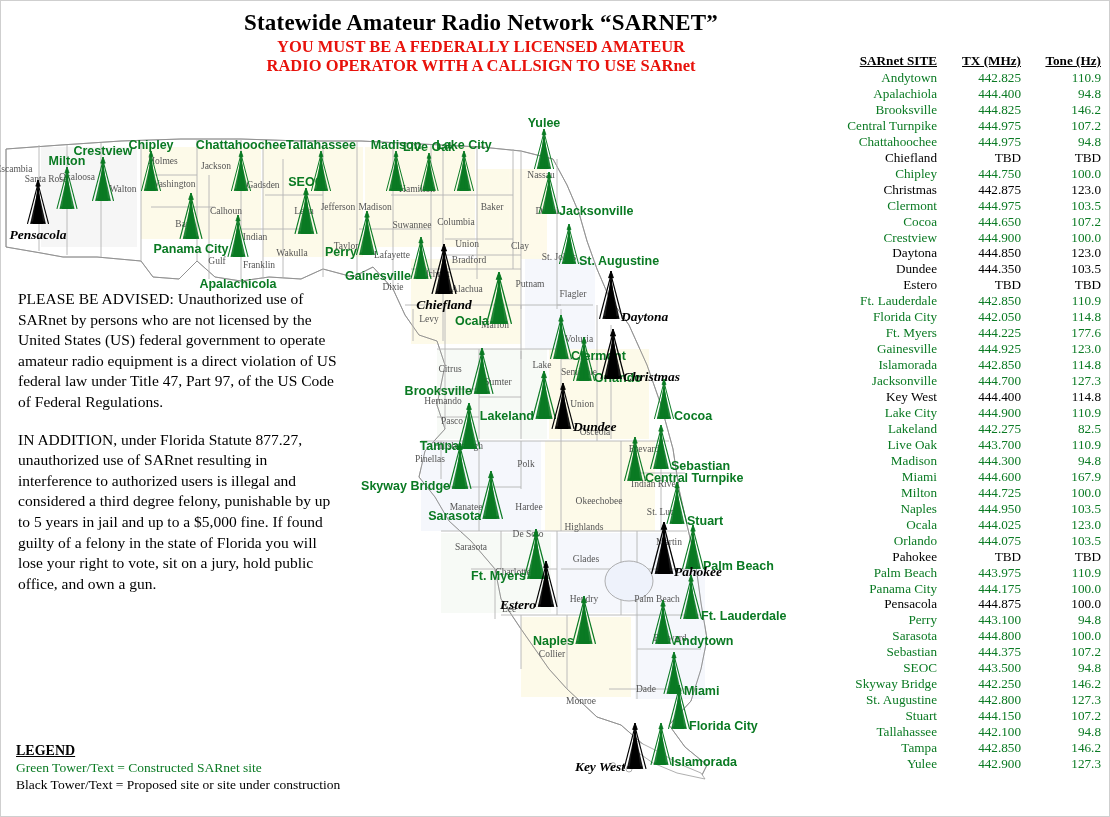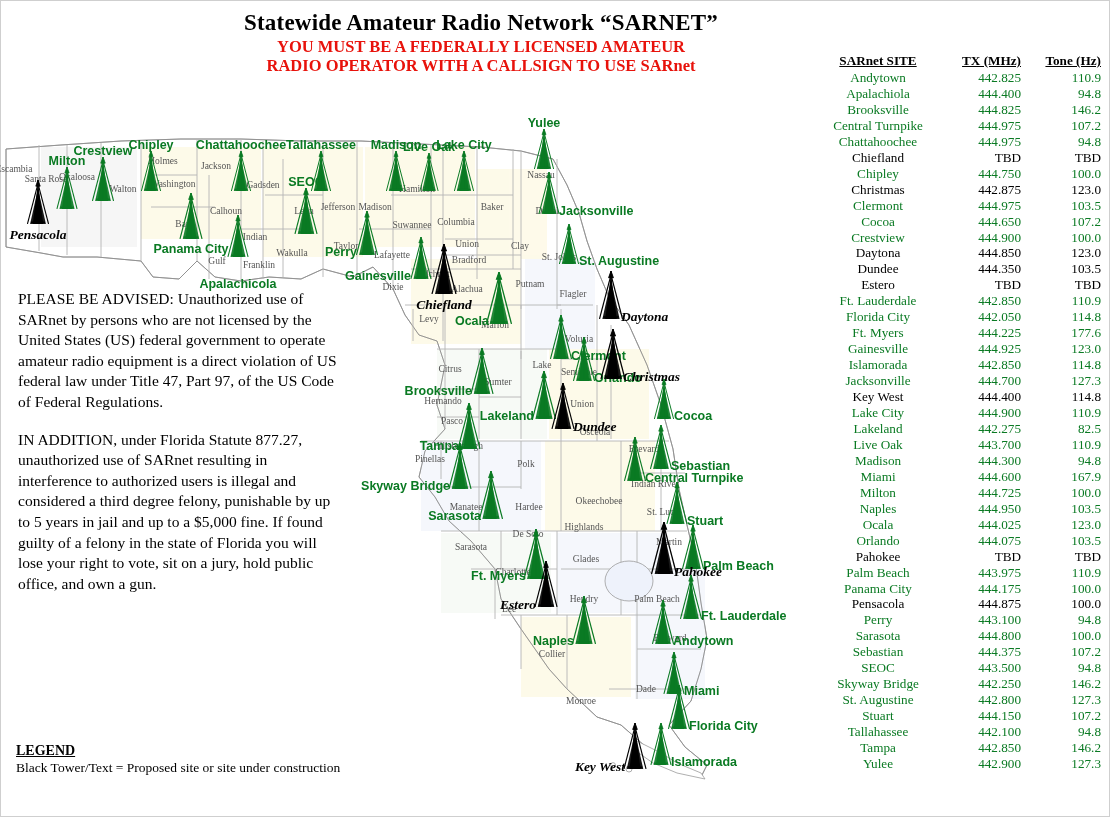--- a/index.html
+++ b/index.html
@@ -96,21 +96,21 @@
   .table .hdr {
     display: flex;
     font-weight: bold;
     padding-bottom: 1px;
   }
   .table .hdr span { text-decoration: underline; }
   .table .row {
     display: flex;
     line-height: 15.95px;
   }
-  .c-site { width: 118px; text-align: center; }
+  .c-site { width: 118px; text-align: right; }
   .c-tx   { width: 84px; text-align: right; }
   .c-tone { width: 80px; text-align: right; }
   .green-row { color: #0a7a23; }
   .black-row { color: #000; }
 
   
   .map {
     position: absolute;
     left: 0px;
     top: 128px;
@@ -1036,20 +1036,21 @@
       </div>
   </div>
 
   <div class="advisory">
     <p>PLEASE BE ADVISED: Unauthorized use of SARnet by persons who are not licensed by the United States (US) federal government to operate amateur radio equipment is a direct violation of US federal law under Title 47, Part 97, of the US Code of Federal Regulations.</p>
     <p>IN ADDITION, under Florida Statute 877.27, unauthorized use of SARnet resulting in interference to authorized users is illegal and considered a third degree felony, punishable by up to 5 years in jail and up to a $5,000 fine. If found guilty of a felony in the state of Florida you will lose your right to vote, sit on a jury, hold public office, and own a gun.</p>
   </div>
 
   <div class="legend">
     <div class="lg-title">LEGEND</div>
+    <div class="green">Green Tower/Text = Constructed SARnet site</div>
     <div class="black">Black Tower/Text = Proposed site or site under construction</div>
   </div>
 
   <div class="table">
     <div class="hdr">
       <span class="c-site">SARnet SITE</span>
       <span class="c-tx">TX (MHz)</span>
       <span class="c-tone">Tone (Hz)</span>
     </div>
     <div id="table-body">

